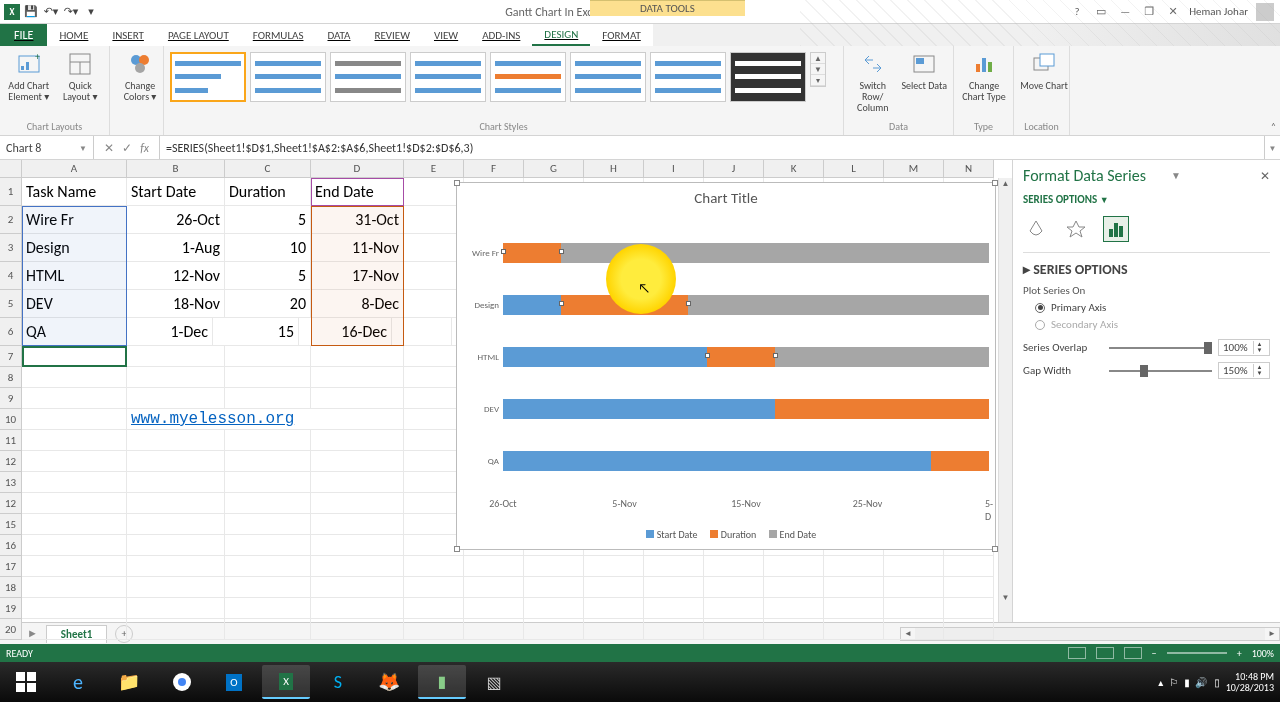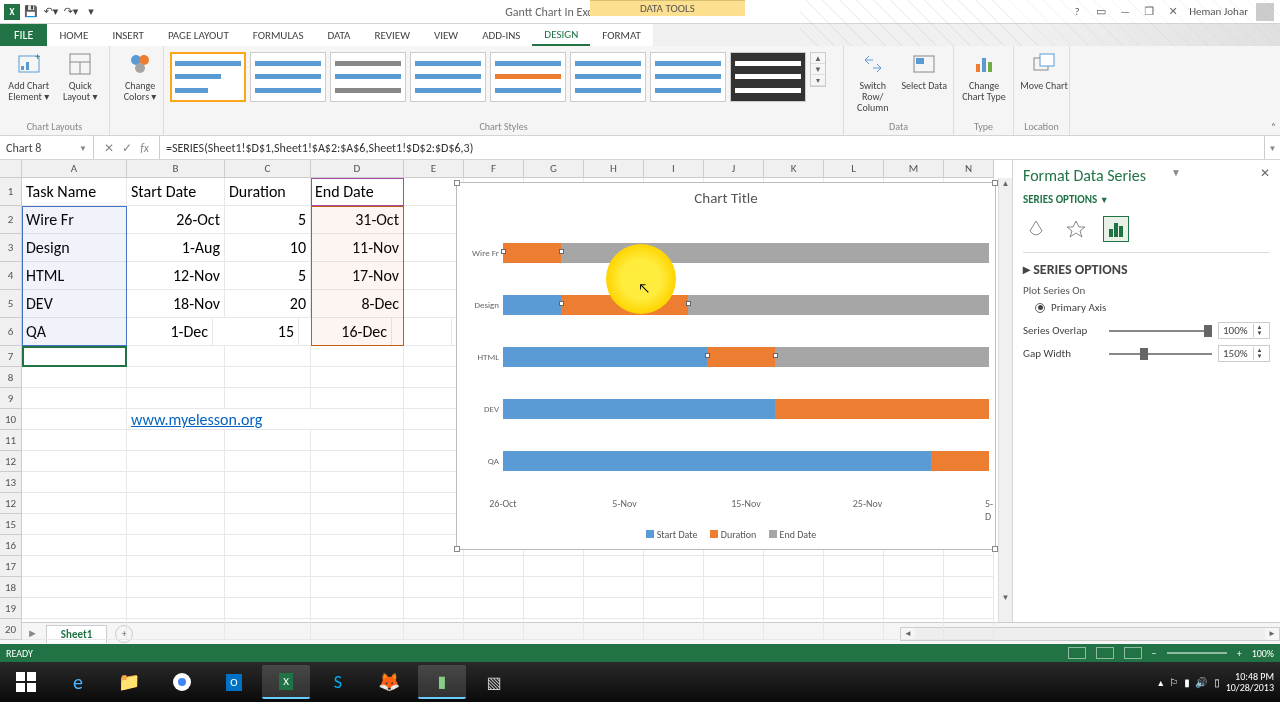--- a/index.html
+++ b/index.html
@@ -11,21 +11,21 @@
 .qat .ico { width: 18px; height: 18px; display: inline-flex; align-items: center; justify-content: center; font-size: 11px; }
 .xl-ico { width: 16px; height: 16px; background: #217346; color: #fff; display: inline-flex; align-items: center; justify-content: center; font-size: 9px; font-weight: bold; }
 .title-center { flex: 1; text-align: center; color: #666; font-size: 12px; }
 .chart-tools { position: absolute; left: 590px; top: 0; background: #fce08f; padding: 1px 50px; font-size: 11px; color: #555; border-top: 1px solid #d4c070;}
 .title-right { display: flex; align-items: center; gap: 8px; padding: 0 6px; color: #666; }
 .title-right .winbtn { width: 16px; height: 16px; display: inline-flex; align-items: center; justify-content: center; font-size: 11px; }
 .user { font-size: 11px; color: #555; }
 .avatar { width: 18px; height: 18px; background: #ccc; display: inline-block; }
 
 
-.ribbon-tabs { height: 22px; display: flex; align-items: stretch; font-size: 12px; }
+.ribbon-tabs { height: 22px; display: flex; align-items: stretch; font-size: 12px; text-decoration: underline; }
 .tab-file { background: #217346; color: #fff; padding: 0 14px; display: flex; align-items: center; }
 .tab { padding: 0 12px; display: flex; align-items: center; color: #444; text-transform: uppercase; font-size: 11px; }
 .tab.active { color: #217346; border-bottom: 2px solid #217346; font-weight:500; }
 .tabs-right { flex: 1; background: linear-gradient(90deg, #f0f0f0 60%, #e0e0e0); position: relative; }
 .circuit { position: absolute; right: 0; top: -24px; width: 480px; height: 46px; opacity: 0.15; background: repeating-linear-gradient(45deg, #aaa 0 1px, transparent 1px 12px); }
 
 
 .ribbon { height: 90px; background: #f5f5f5; border-bottom: 1px solid #d4d4d4; display: flex; position: relative; }
 .ribbon-group { border-right: 1px solid #ddd; display: flex; flex-direction: column; justify-content: space-between; padding: 2px 4px 0; }
 .group-row { display: flex; gap: 2px; align-items: flex-start; }
@@ -85,21 +85,21 @@
 .xaxis { position: absolute; left: 46px; right: 6px; top: 314px; height: 14px; font-size: 10px; color: #666; }
 .xaxis span { position: absolute; transform: translateX(-50%); }
 .legend { position: absolute; bottom: 8px; left: 0; right: 0; text-align: center; font-size: 10px; color: #555; }
 .legend .sw { display: inline-block; width: 8px; height: 8px; margin: 0 3px 0 10px; }
 
 .yellow-spot { position: absolute; width: 70px; height: 70px; border-radius: 50%; background: radial-gradient(circle, #ffec3d 40%, #ffd400 70%); left: 606px; top: 244px; z-index: 50; }
 .cursor-arrow { position: absolute; left: 638px; top: 280px; z-index: 51; font-size: 14px; color: #000; }
 
 
 .format-pane { width: 268px; border-left: 1px solid #d4d4d4; background: #fff; padding: 6px 10px; font-size: 12px; color: #444; }
-.fp-title { font-size: 16px; color: #217346; display: flex; align-items: flex-start; gap: 19px; }
+.fp-title { font-size: 16px; color: #217346; display: flex; align-items: center; gap: 19px; }
 .fp-title .x { margin-left: auto; font-size: 12px; color: #666; }
 .fp-title .dd { margin-left: 6px; font-size: 10px; color: #888; }
 .fp-sub { font-size: 11px; color: #217346; margin-top: 8px; font-weight: 600; }
 .fp-icons { display: flex; gap: 14px; margin: 10px 0; }
 .fp-icons .i { width: 26px; height: 26px; border: 1px solid transparent; display: flex; align-items: center; justify-content: center; }
 .fp-icons .i.active { border: 1px solid #217346; background: #e8f0e8; }
 .fp-sect { border-top: 1px solid #ddd; padding-top: 8px; }
 .fp-sect-h { font-size: 14px; font-weight: 600; color: #444; }
 .fp-label { font-size: 11px; color: #555; margin: 6px 0 2px; }
 .fp-radio { display: flex; align-items: center; gap: 6px; font-size: 11px; margin-left: 12px; padding: 2px 0; }
@@ -496,21 +496,21 @@
           <div class="cell" style="width: 60px;"></div>
           <div class="cell" style="width: 60px;"></div>
           <div class="cell" style="width: 60px;"></div>
           <div class="cell" style="width: 60px;"></div>
           <div class="cell" style="width: 60px;"></div>
           <div class="cell" style="width: 50px;"></div>
         </div>
         <div class="row thin">
           <div class="rh">10</div>
           <div class="cell" style="width: 105px;"></div>
-          <div class="cell link" style="width: 277px;">www.myelesson.org</div>
+          <div class="cell link" style="width: 277px; font-family: Liberation Mono, monospace;">www.myelesson.org</div>
           <div class="cell" style="width: 60px;"></div>
           <div class="cell" style="width: 60px;"></div>
           <div class="cell" style="width: 60px;"></div>
           <div class="cell" style="width: 60px;"></div>
           <div class="cell" style="width: 60px;"></div>
           <div class="cell" style="width: 60px;"></div>
           <div class="cell" style="width: 60px;"></div>
           <div class="cell" style="width: 60px;"></div>
           <div class="cell" style="width: 60px;"></div>
           <div class="cell" style="width: 50px;"></div>
@@ -785,20 +785,24 @@
         </div>
     </div>
     <div class="fp-sect">
       <div class="fp-sect-h">▸ <span>SERIES OPTIONS</span></div>
       <div class="fp-label">Plot Series On</div>
       <div class="fp-radio">
           <span style="width:10px;height:10px;border:1px solid #666;border-radius:50%;display:inline-flex;align-items:center;justify-content:center">
             <span style="width:5px;height:5px;background:#444;border-radius:50%"></span>
           </span>
           <span>Primary Axis</span>
+        </div>
+      <div class="fp-radio">
+          <span style="width:10px;height:10px;border:1px solid #aaa;border-radius:50%;display:inline-block"></span>
+          <span style="color:#aaa">Secondary Axis</span>
         </div>
       <div class="fp-row">
         <span class="lbl">Series Overlap</span>
         <div class="track2">
             <div class="thumb2" style="right:0"></div>
           </div>
         <div class="val">
             <span style="flex:1">100%</span>
             <span class="spin">▲<br>▼</span>
           </div>

